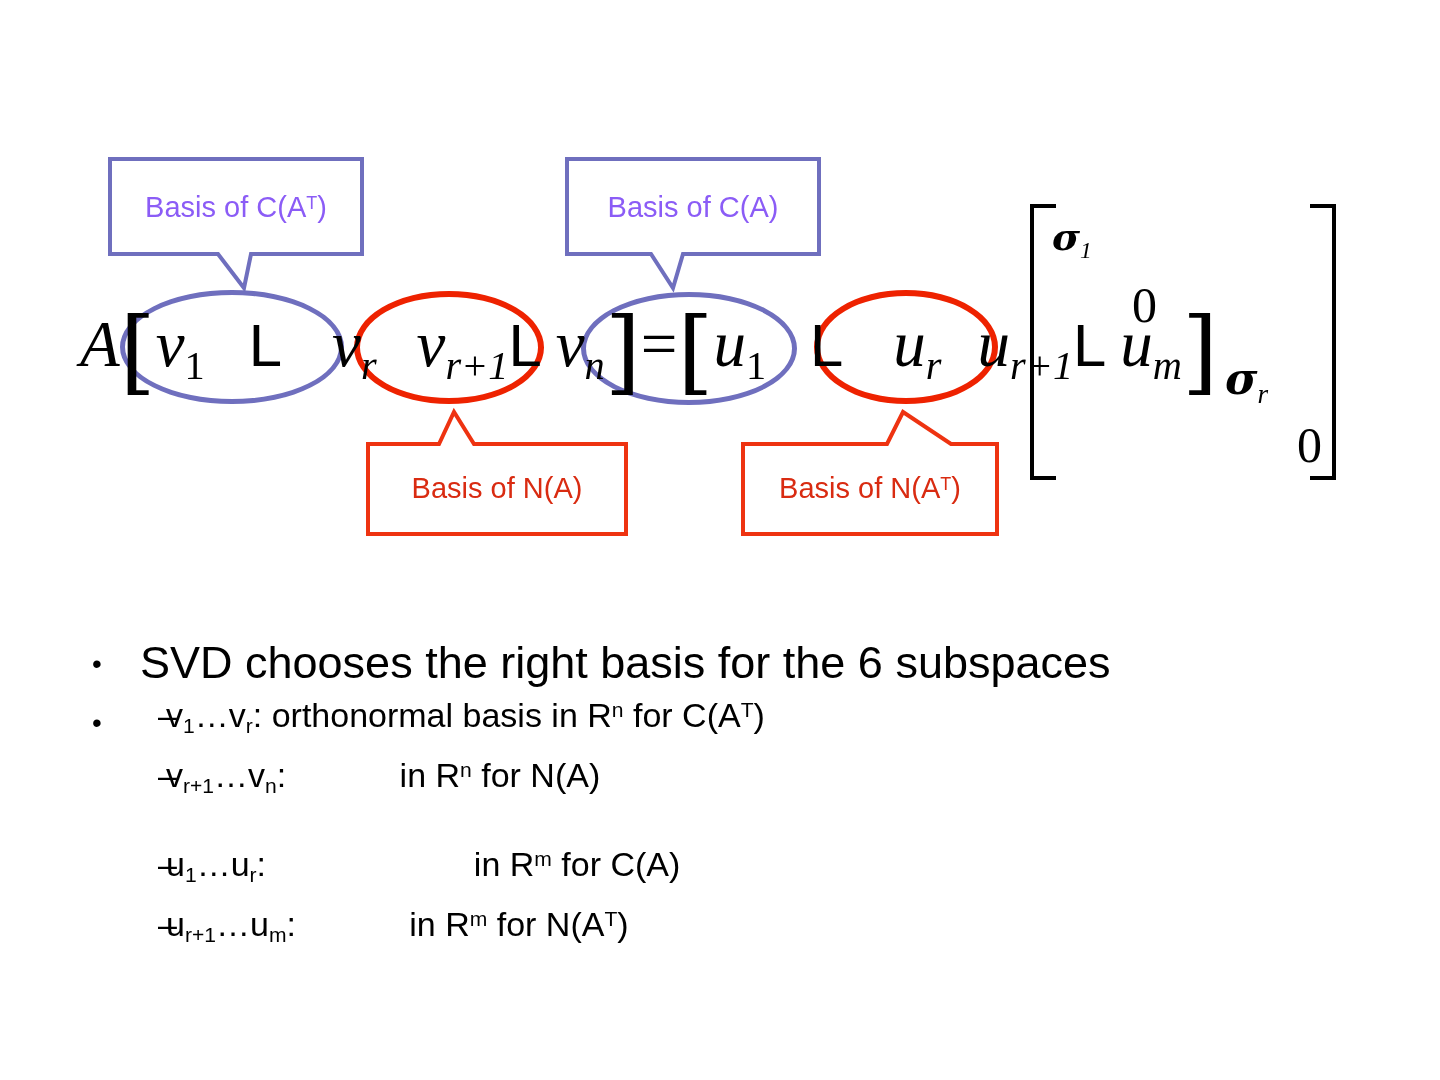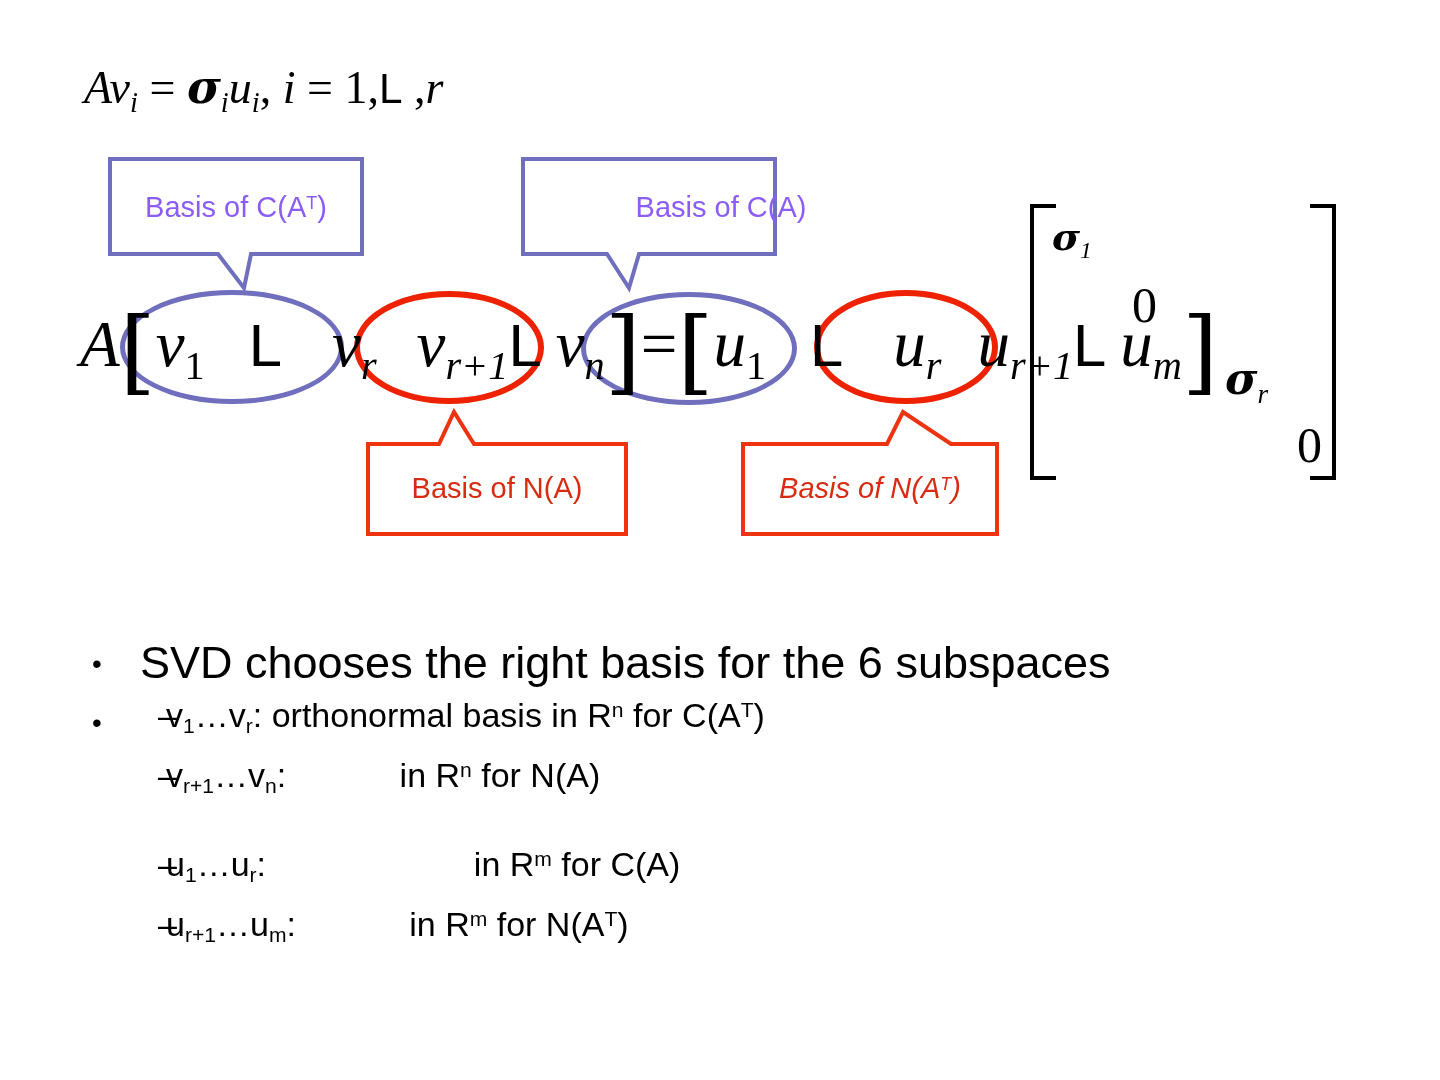--- a/index.html
+++ b/index.html
@@ -127,38 +127,29 @@
   }
   .lvl2 sub { font-size: 0.62em; vertical-align: -0.30em; }
   .lvl2 sup { font-size: 0.62em; vertical-align: 0.48em; }
   .spacer { height: 30px; }
 </style>
 </head>
 <body>
 
 <div id="slide">
 
-  <div class="abs math" id="eq-top">
-    <span class="mi">A</span><span class="mi">v</span><span class="sub">i</span>
-    <span class="mup">=</span>
-    <span class="sym">σ</span><span class="sub">i</span><span class="mi">u</span><span class="sub">i</span><span class="mup">,</span>
-    <span class="mi">i</span>
-    <span class="mup">=</span>
-    <span class="mup">1,</span><span class="ell">L</span>
-    <span class="mup">,</span><span class="mi">r</span>
-  </div>
 
   <div class="callout callout-blue" style="left:108px; top:157px; width:256px; height:132px;">
     <svg width="256" height="132" viewBox="0 0 256 132">
       <path d="M2,2 L254,2 L254,97 L143,97 L136,131 L110,97 L2,97 Z" fill="#ffffff" stroke="#6f6fbe" stroke-width="4" stroke-linejoin="miter"></path>
     </svg>
     <div class="label" style="top:34px;"><span>Basis of C(A</span><sup>T</sup><span>)</span></div>
   </div>
 
-  <div class="callout callout-blue" style="left:521px; top:157px; width:256px; height:132px;padding-left:48px;">
+  <div class="callout callout-blue" style="left:565px; top:157px; width:256px; height:132px;">
     <svg width="256" height="132" viewBox="0 0 256 132">
       <path d="M2,2 L254,2 L254,97 L118,97 L108,131 L86,97 L2,97 Z" fill="#ffffff" stroke="#6f6fbe" stroke-width="4" stroke-linejoin="miter"></path>
     </svg>
     <div class="label" style="top:34px;"><span>Basis of C(A)</span><sup></sup><span></span></div>
   </div>
 
   <div class="ellipse ellipse-blue" style="left:120px; top:290px; width:214px; height:104px;"></div>
   <div class="ellipse ellipse-red" style="left:354px; top:291px; width:178px; height:101px;"></div>
   <div class="ellipse ellipse-blue" style="left:581px; top:292px; width:206px; height:103px;"></div>
   <div class="ellipse ellipse-red" style="left:814px; top:290px; width:172px; height:102px;"></div>
@@ -176,21 +167,21 @@
     <div class="cell" style="left:275px; top:218px; font-size:50px;"><span class="mup">0</span></div>
   </div>
 
   <div class="callout callout-red" style="left:366px; top:410px; width:262px; height:126px;text-decoration:underline;">
     <svg width="262" height="126" viewBox="0 0 262 126">
       <path d="M2,34 L73,34 L88,2 L108,34 L260,34 L260,124 L2,124 Z" fill="#ffffff" stroke="#ee3311" stroke-width="4" stroke-linejoin="miter"></path>
     </svg>
     <div class="label" style="top:62px;"><span>Basis of N(A)</span><sup></sup><span></span></div>
   </div>
 
-  <div class="callout callout-red" style="left:741px; top:410px; width:258px; height:126px;font-style:italic;">
+  <div class="callout callout-red" style="left:741px; top:410px; width:258px; height:126px;">
     <svg width="258" height="126" viewBox="0 0 258 126">
       <path d="M2,34 L146,34 L162,2 L210,34 L256,34 L256,124 L2,124 Z" fill="#ffffff" stroke="#ee3311" stroke-width="4" stroke-linejoin="miter"></path>
     </svg>
     <div class="label" style="top:62px;"><span>Basis of N(A</span><sup>T</sup><span>)</span></div>
   </div>
 
   <div id="bullets">
 
     <div class="lvl1"><span class="dot">•</span><span>SVD chooses the right basis for the 6 subspaces</span></div>
 

